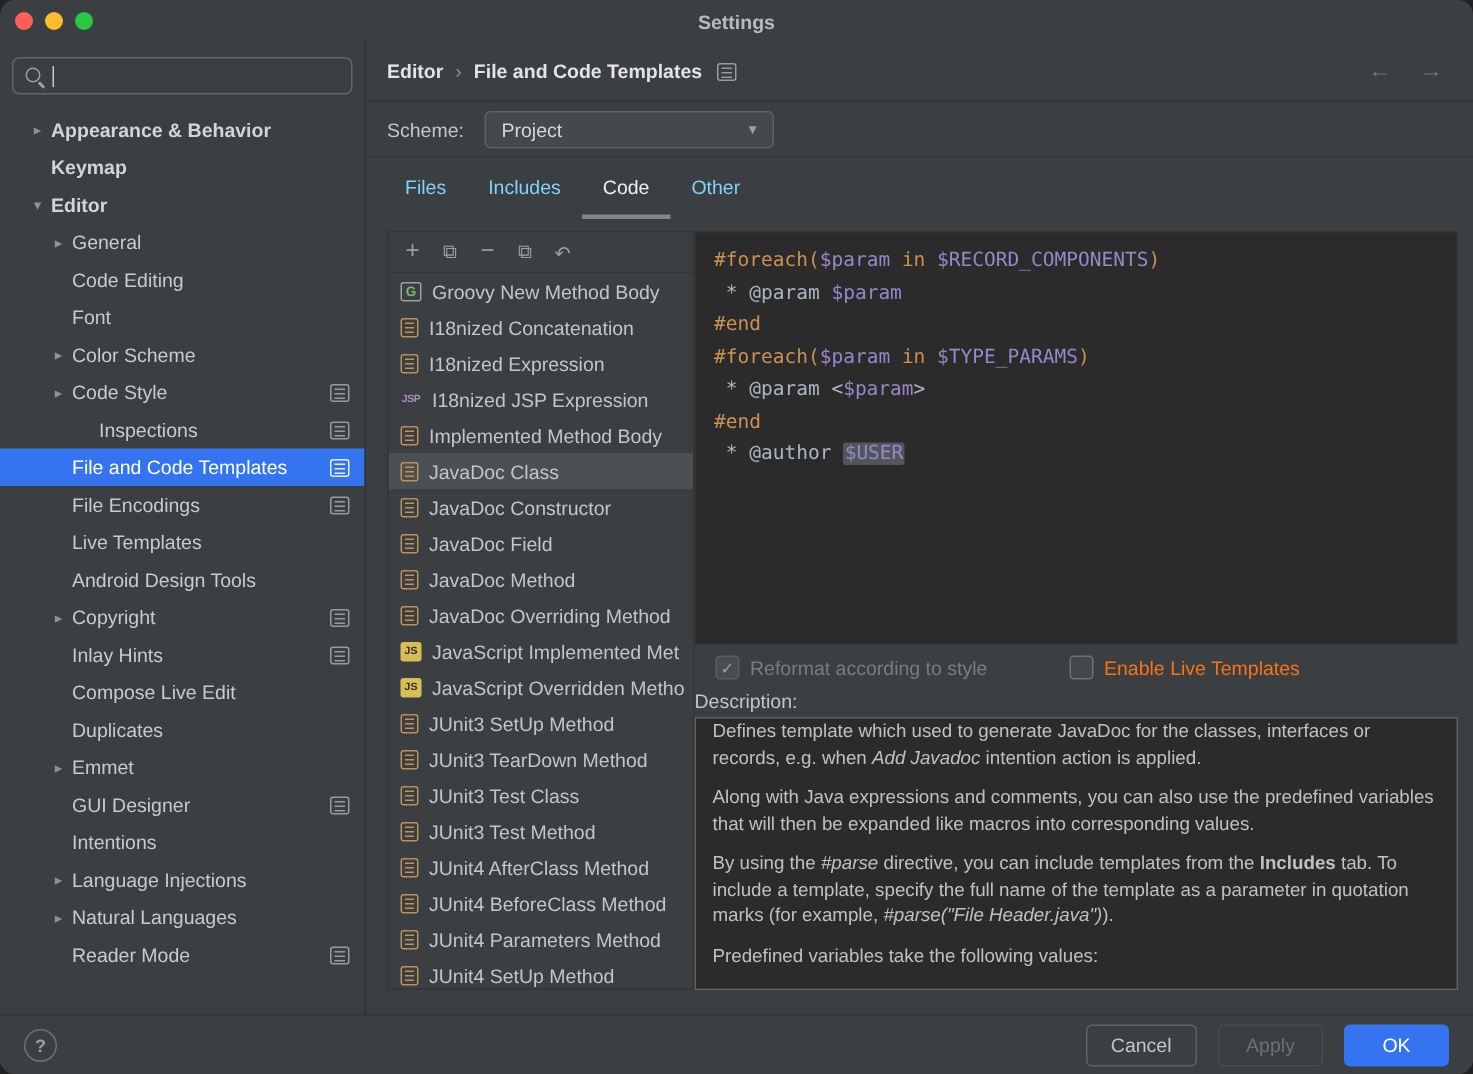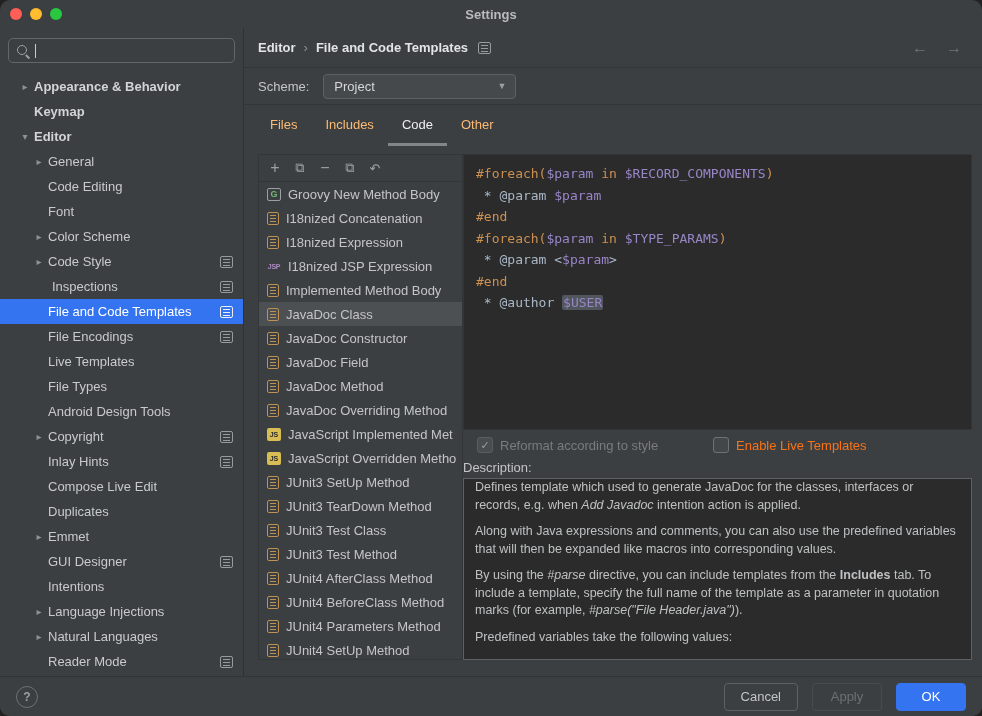--- a/index.html
+++ b/index.html
@@ -36,21 +36,21 @@
 .header{position:absolute;top:0;left:0;right:0;height:40px;border-bottom:1px solid #333638;display:flex;align-items:center;padding-left:14px}
 .crumb{font-weight:bold;color:#e2e4e6}
 .crumb-sep{color:#8c8f91;margin:0 8px;font-weight:normal}
 .header .doc-ic{margin-left:10px}
 .nav{position:absolute;right:20px;top:0;height:40px;display:flex;align-items:center;gap:18px;color:#6f7376;font-size:16px}
 .scheme-row{position:absolute;top:40px;left:0;right:0;height:37px;border-bottom:1px solid #333638;display:flex;align-items:center;padding-left:14px}
 .scheme-label{color:#c3c5c7;margin-right:14px}
 .select{width:193px;height:25px;background:#45494b;border:1px solid #5e6163;border-radius:4px;display:flex;align-items:center;padding:0 9px 0 10px;color:#d5d7d9;cursor:default}
 .select .dd{margin-left:auto;color:#9da0a2;font-size:9px}
 .tabs{position:absolute;top:77px;left:0;right:0;height:41px;display:flex;padding-left:12px}
-.tab{padding:0 14px;display:flex;align-items:center;color:#fdba74;border-bottom:3px solid transparent;cursor:default}
+.tab{padding:0 14px;display:flex;align-items:center;color:#7dd3fc;border-bottom:3px solid transparent;cursor:default}
 .tab.active{color:#eceef0;border-bottom-color:#82858a}
 .content{position:absolute;top:118px;left:0;right:0;bottom:0}
 
 .list-panel{position:absolute;left:14px;top:8px;width:205px;bottom:16px;border:1px solid #333638;display:flex;flex-direction:column;overflow:hidden;background:var(--panel_bg)}
 .toolbar{height:27px;flex:none;display:flex;align-items:center;gap:3px;padding-left:5px;border-bottom:1px solid #333638}
 .tbtn{width:22px;height:22px;display:flex;align-items:center;justify-content:center;color:#9da0a2;border-radius:3px;font-size:13px;cursor:default}
 .tbtn.g-add{font-size:16px}
 .tbtn.g-remove{font-size:16px}
 .tlist{flex:1;overflow:hidden}
 .lrow{height:24px;display:flex;align-items:center;padding-left:8px;gap:7px;white-space:nowrap;color:#c3c5c7;overflow:hidden;cursor:default}
@@ -136,42 +136,38 @@
         </div>
         <div class="trow" style="padding-left: 30px;">
           <span class="chev">▸</span>
           <span class="tlabel">Color Scheme</span>
         </div>
         <div class="trow" style="padding-left: 30px;">
           <span class="chev">▸</span>
           <span class="tlabel">Code Style</span>
           <span class="doc-ic"></span>
         </div>
-        <div class="trow" style="padding-left: 34px;">
+        <div class="trow" style="padding-left: 48px;">
           <span class="chev"></span>
           <span class="tlabel">Inspections</span>
           <span class="doc-ic"></span>
         </div>
         <div class="trow sel" style="padding-left: 30px;">
           <span class="chev"></span>
           <span class="tlabel">File and Code Templates</span>
           <span class="doc-ic"></span>
         </div>
         <div class="trow" style="padding-left: 30px; align-items: center;">
           <span class="chev"></span>
           <span class="tlabel">File Encodings</span>
           <span class="doc-ic"></span>
         </div>
         <div class="trow" style="padding-left: 30px;">
           <span class="chev"></span>
           <span class="tlabel">Live Templates</span>
-        </div>
-        <div class="trow" style="padding-left: 30px;">
-          <span class="chev"></span>
-          <span class="tlabel">File Types</span>
         </div>
         <div class="trow" style="padding-left: 30px;">
           <span class="chev"></span>
           <span class="tlabel">Android Design Tools</span>
         </div>
         <div class="trow" style="padding-left: 30px;">
           <span class="chev">▸</span>
           <span class="tlabel">Copyright</span>
           <span class="doc-ic"></span>
         </div>

